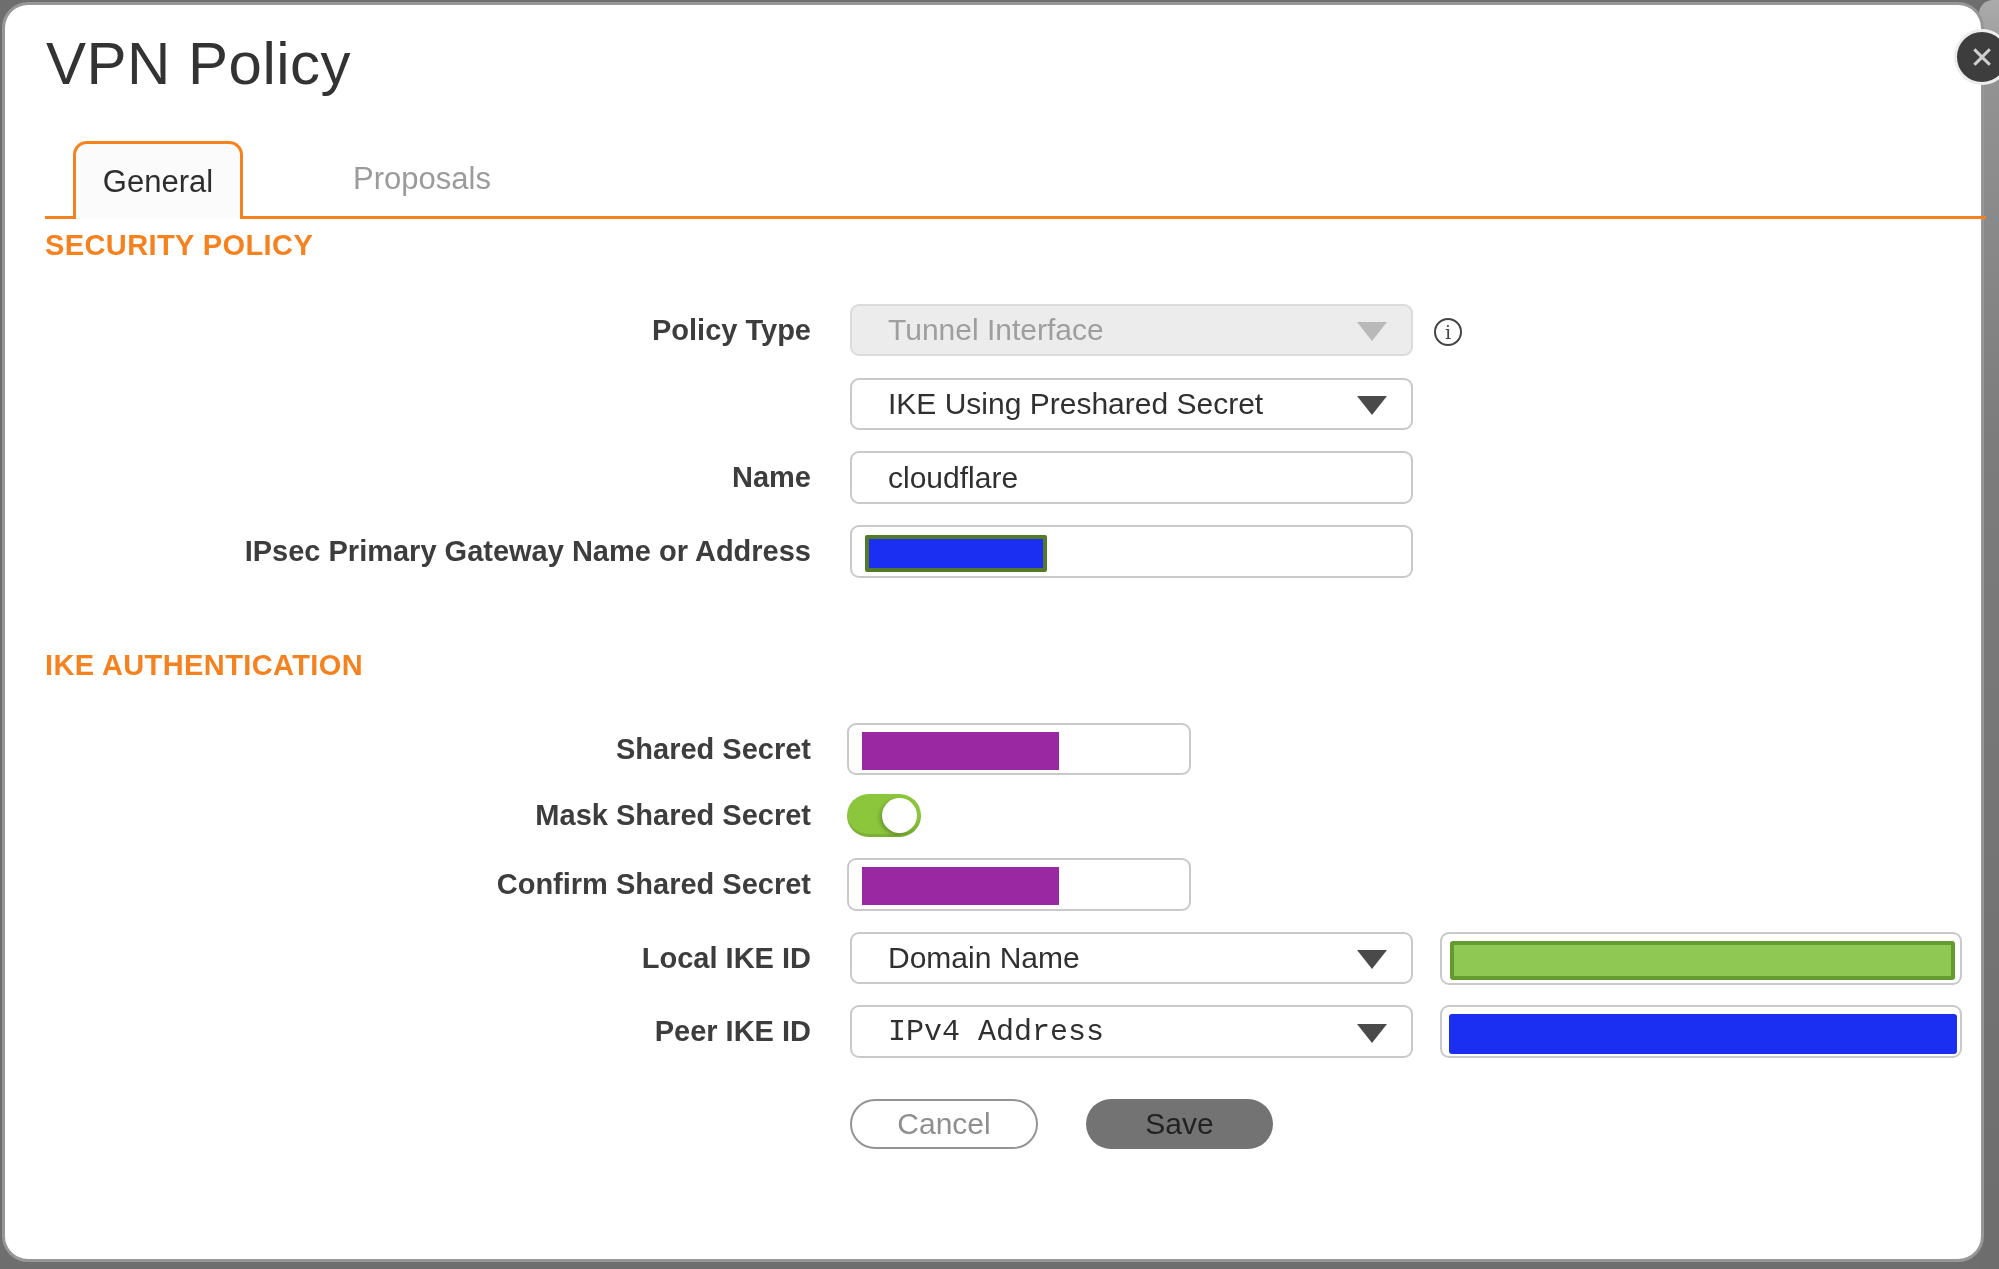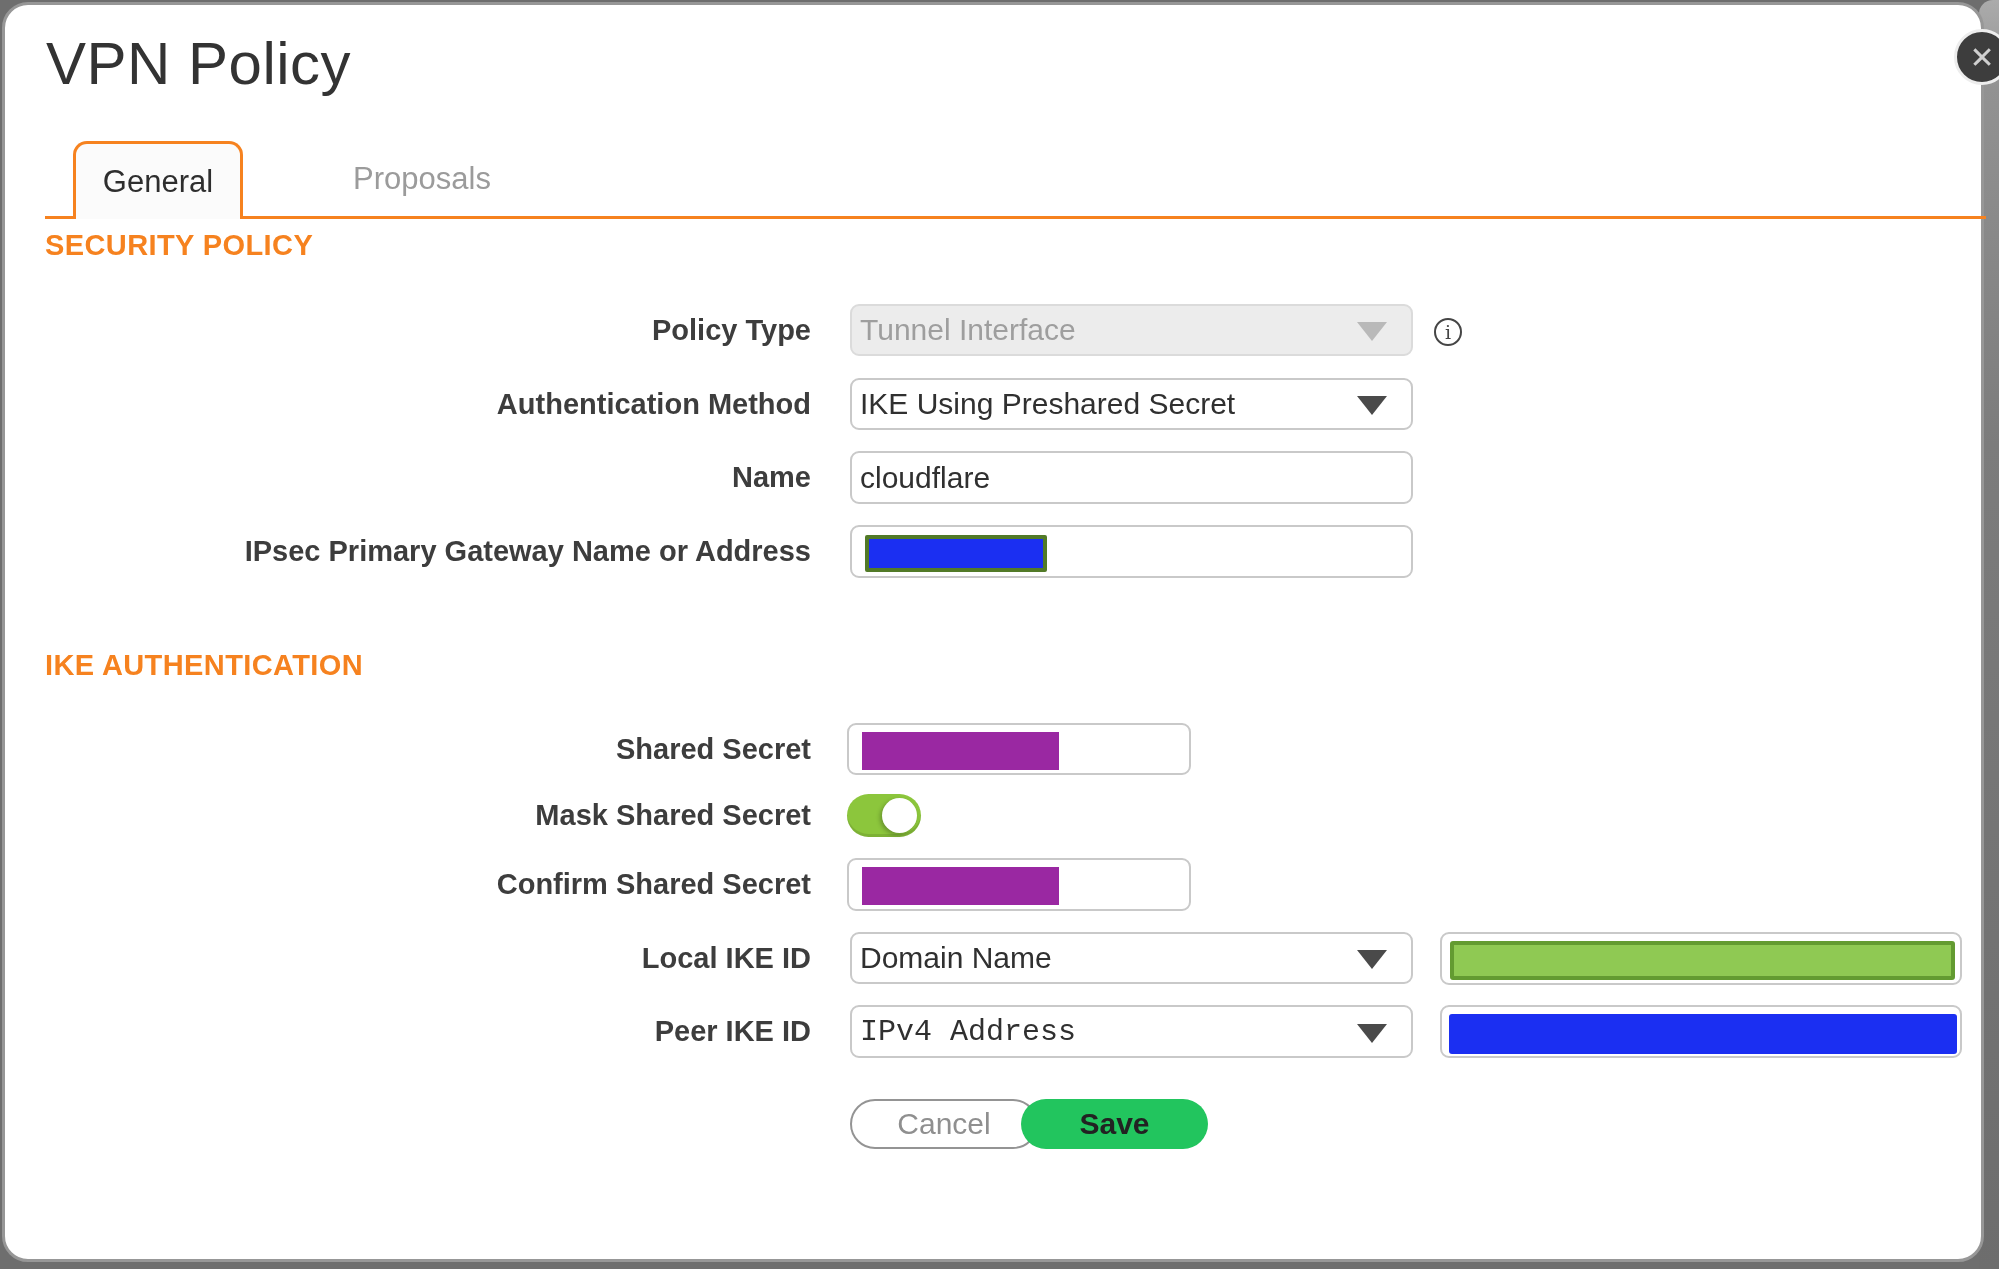--- a/index.html
+++ b/index.html
@@ -53,21 +53,21 @@
   .sec-security{ top:224px; }
   .sec-ike{ top:644px; }
   .field-label{
     position:absolute; left:0; width:806px; text-align:right;
     font-size:29px; font-weight:700; color:#3d3d3d;
     display:flex; align-items:center; justify-content:flex-end;
   }
   .control{
     position:absolute; background:#ffffff; border:2px solid #c9c9c9;
     border-radius:9px; display:flex; align-items:center;
-    font-size:30px; color:#303030; padding-left:8px;
+    font-size:30px; color:#303030; padding-left:36px;
   }
   .select{ cursor:pointer; }
   .select .caret{
     position:absolute; right:24px; top:50%; margin-top:-8px;
     width:0; height:0;
     border-left:15px solid transparent; border-right:15px solid transparent;
     border-top:19px solid #4a4a4a;
   }
   .select.disabled{
     background:#ececec; border-color:#dbdbdb; color:#9e9e9e; cursor:default;
@@ -97,22 +97,22 @@
   .btn{
     position:absolute; top:1094px; height:50px; border-radius:25px;
     display:flex; align-items:center; justify-content:center;
     font-size:30px; cursor:pointer;
   }
   .btn-cancel{
     left:845px; width:188px; background:#ffffff;
     border:2.5px solid #949494; color:#8f8f8f;
   }
   .btn-save{
-    left:1016px; width:187px; background:#22c55e;
-    border:none; color:#222222; font-weight:700;
+    left:1081px; width:187px; background:#737373;
+    border:none; color:#222222; font-weight:400;
   }
 </style>
 </head>
 <body>
 
 <div class="edge-right"></div>
 
 <div class="dialog">
 
   <h1 class="page-title">VPN Policy</h1>
@@ -127,21 +127,20 @@
 
   <div class="section-heading sec-security">SECURITY POLICY</div>
 
   <div class="field-label" style="top:299px; height:52px;">Policy Type</div>
   <div class="control select disabled" style="left:845px; top:299px; width:563px; height:52px;">
     <span>Tunnel Interface</span>
     <span class="caret"></span>
   </div>
   <div class="info-icon">i</div>
 
-  <div class="field-label" style="top:373px; height:52px;">Authentication Method</div>
   <div class="control select" style="left:845px; top:373px; width:563px; height:52px;">
     <span>IKE Using Preshared Secret</span>
     <span class="caret"></span>
   </div>
 
   <div class="field-label" style="top:446px; height:53px;">Name</div>
   <div class="control" style="left:845px; top:446px; width:563px; height:53px;">
     <span>cloudflare</span>
   </div>
 

